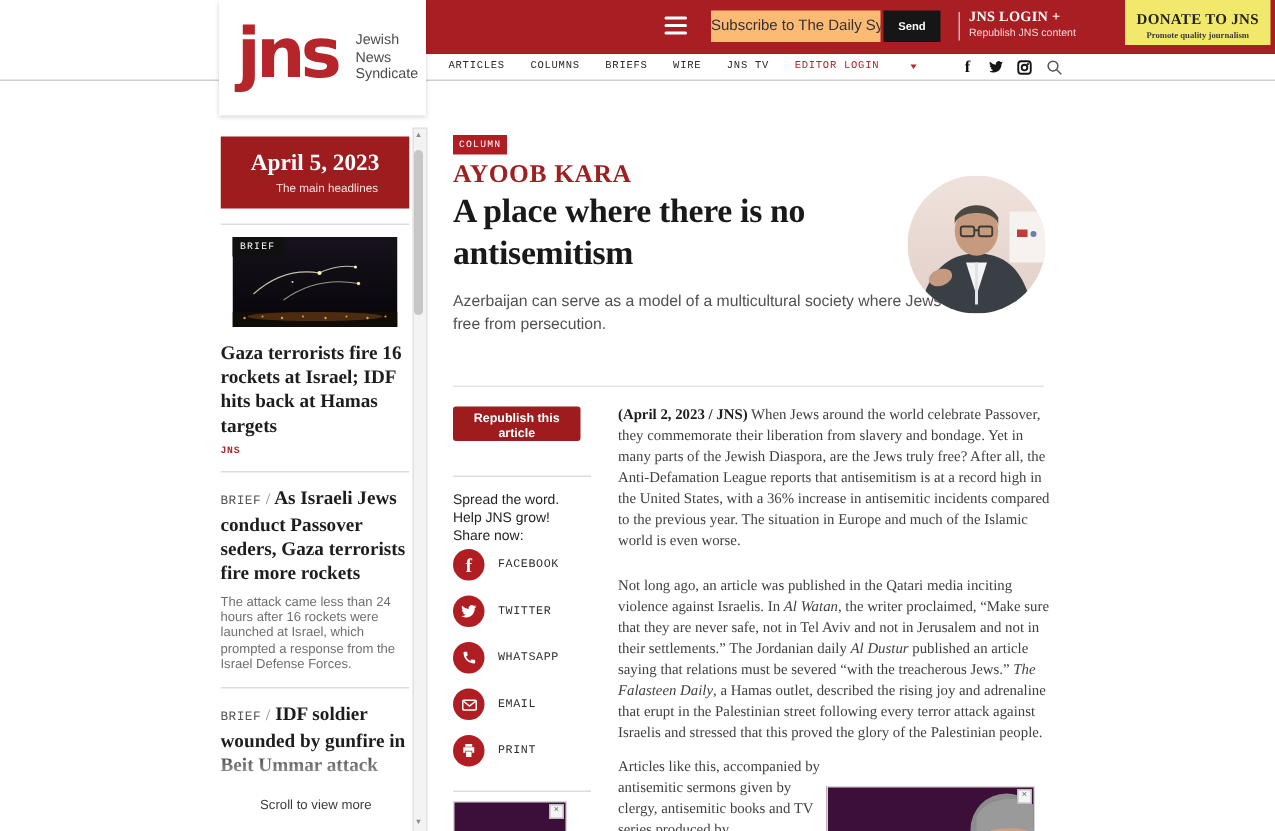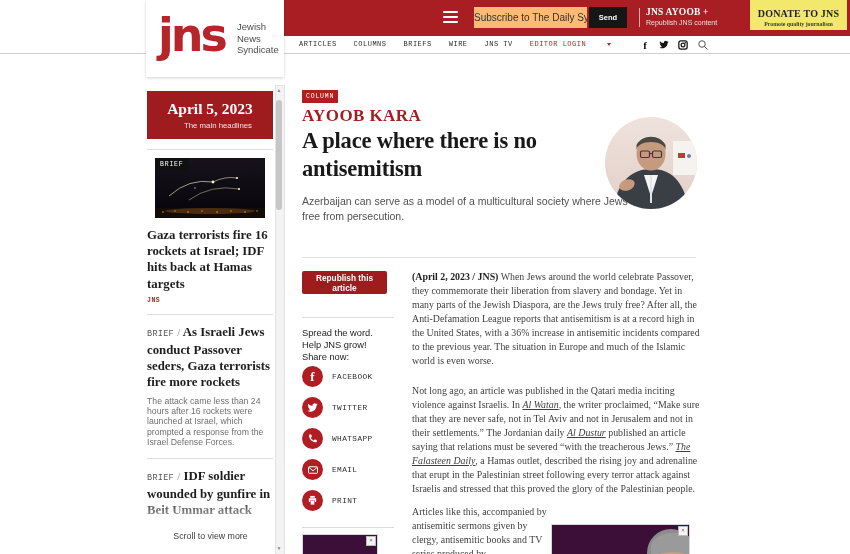--- a/index.html
+++ b/index.html
@@ -77,21 +77,21 @@
   .share-prompt{position:absolute;left:302px;top:327px;font-size:9.3px;font-weight:normal;line-height:12px;color:#232323;}
   .share-list{position:absolute;left:302px;top:366px;display:flex;flex-direction:column;gap:10px;}
   .share-row{display:flex;align-items:center;gap:9px;cursor:pointer;}
   .share-circle{width:21px;height:21px;border-radius:50%;background:#b01e23;display:flex;align-items:center;justify-content:center;}
   .share-circle .glyph-f{font-family:"Liberation Serif",serif;font-weight:bold;color:#fff;font-size:13px;line-height:13px;}
   .share-label{font-family:"Liberation Mono",monospace;font-size:7.8px;letter-spacing:.4px;color:#2e2e2e;}
   .rail-div2{position:absolute;left:302px;top:527px;width:92px;height:1px;background:#ddd;}
   .body-p{position:absolute;left:412px;width:291px;font-family:"Liberation Serif",serif;font-size:9.9px;
           line-height:14px;color:#3f3f3f;text-align:left;}
   .body-p .lead{font-weight:bold;color:#1e1e1e;}
-  .body-p .it{font-style:italic;text-decoration:underline;}
+  .body-p .it{font-style:italic;}
   .p1{top:270px;} .p2{top:384px;} .p3{top:505px;width:136px;}
   
   .ad{position:absolute;background:#3c0f38;border:1px solid #d8d8d8;overflow:hidden;cursor:pointer;}
   .ad-left{left:302px;top:534px;width:74px;height:40px;}
   .ad-right{left:551px;top:524px;width:137px;height:44px;}
   .ad-close{position:absolute;right:1px;top:1px;width:8px;height:8px;background:#f4f4f4;border:1px solid #bbb;
             color:#666;font-size:6px;line-height:7px;text-align:center;cursor:pointer;z-index:3;}
   .ad-give{position:absolute;left:10px;top:18px;color:#fff;font-family:"Liberation Serif",serif;
            font-weight:bold;font-size:16px;}
   .face{position:absolute;right:-8px;top:2px;width:60px;height:60px;}
@@ -104,21 +104,21 @@
   <div class="header-red">
     <div class="hamburger">
         <span></span>
         <span></span>
         <span></span>
       </div>
     <input class="sub-input" type="text" placeholder="Subscribe to The Daily Syndicate" style="">
     <button class="send-btn">Send</button>
     <div class="press-sep"></div>
     <div class="press">
-      <div class="p-title">JNS AYOOB +</div>
+      <div class="p-title">JNS LOGIN +</div>
       <div class="p-sub">Republish JNS content</div>
     </div>
     <div class="donate">
       <div class="d-title">DONATE TO JNS</div>
       <div class="d-sub">Promote quality journalism</div>
     </div>
   </div>
 
   <div class="navbar">
     <div class="nav-links">

